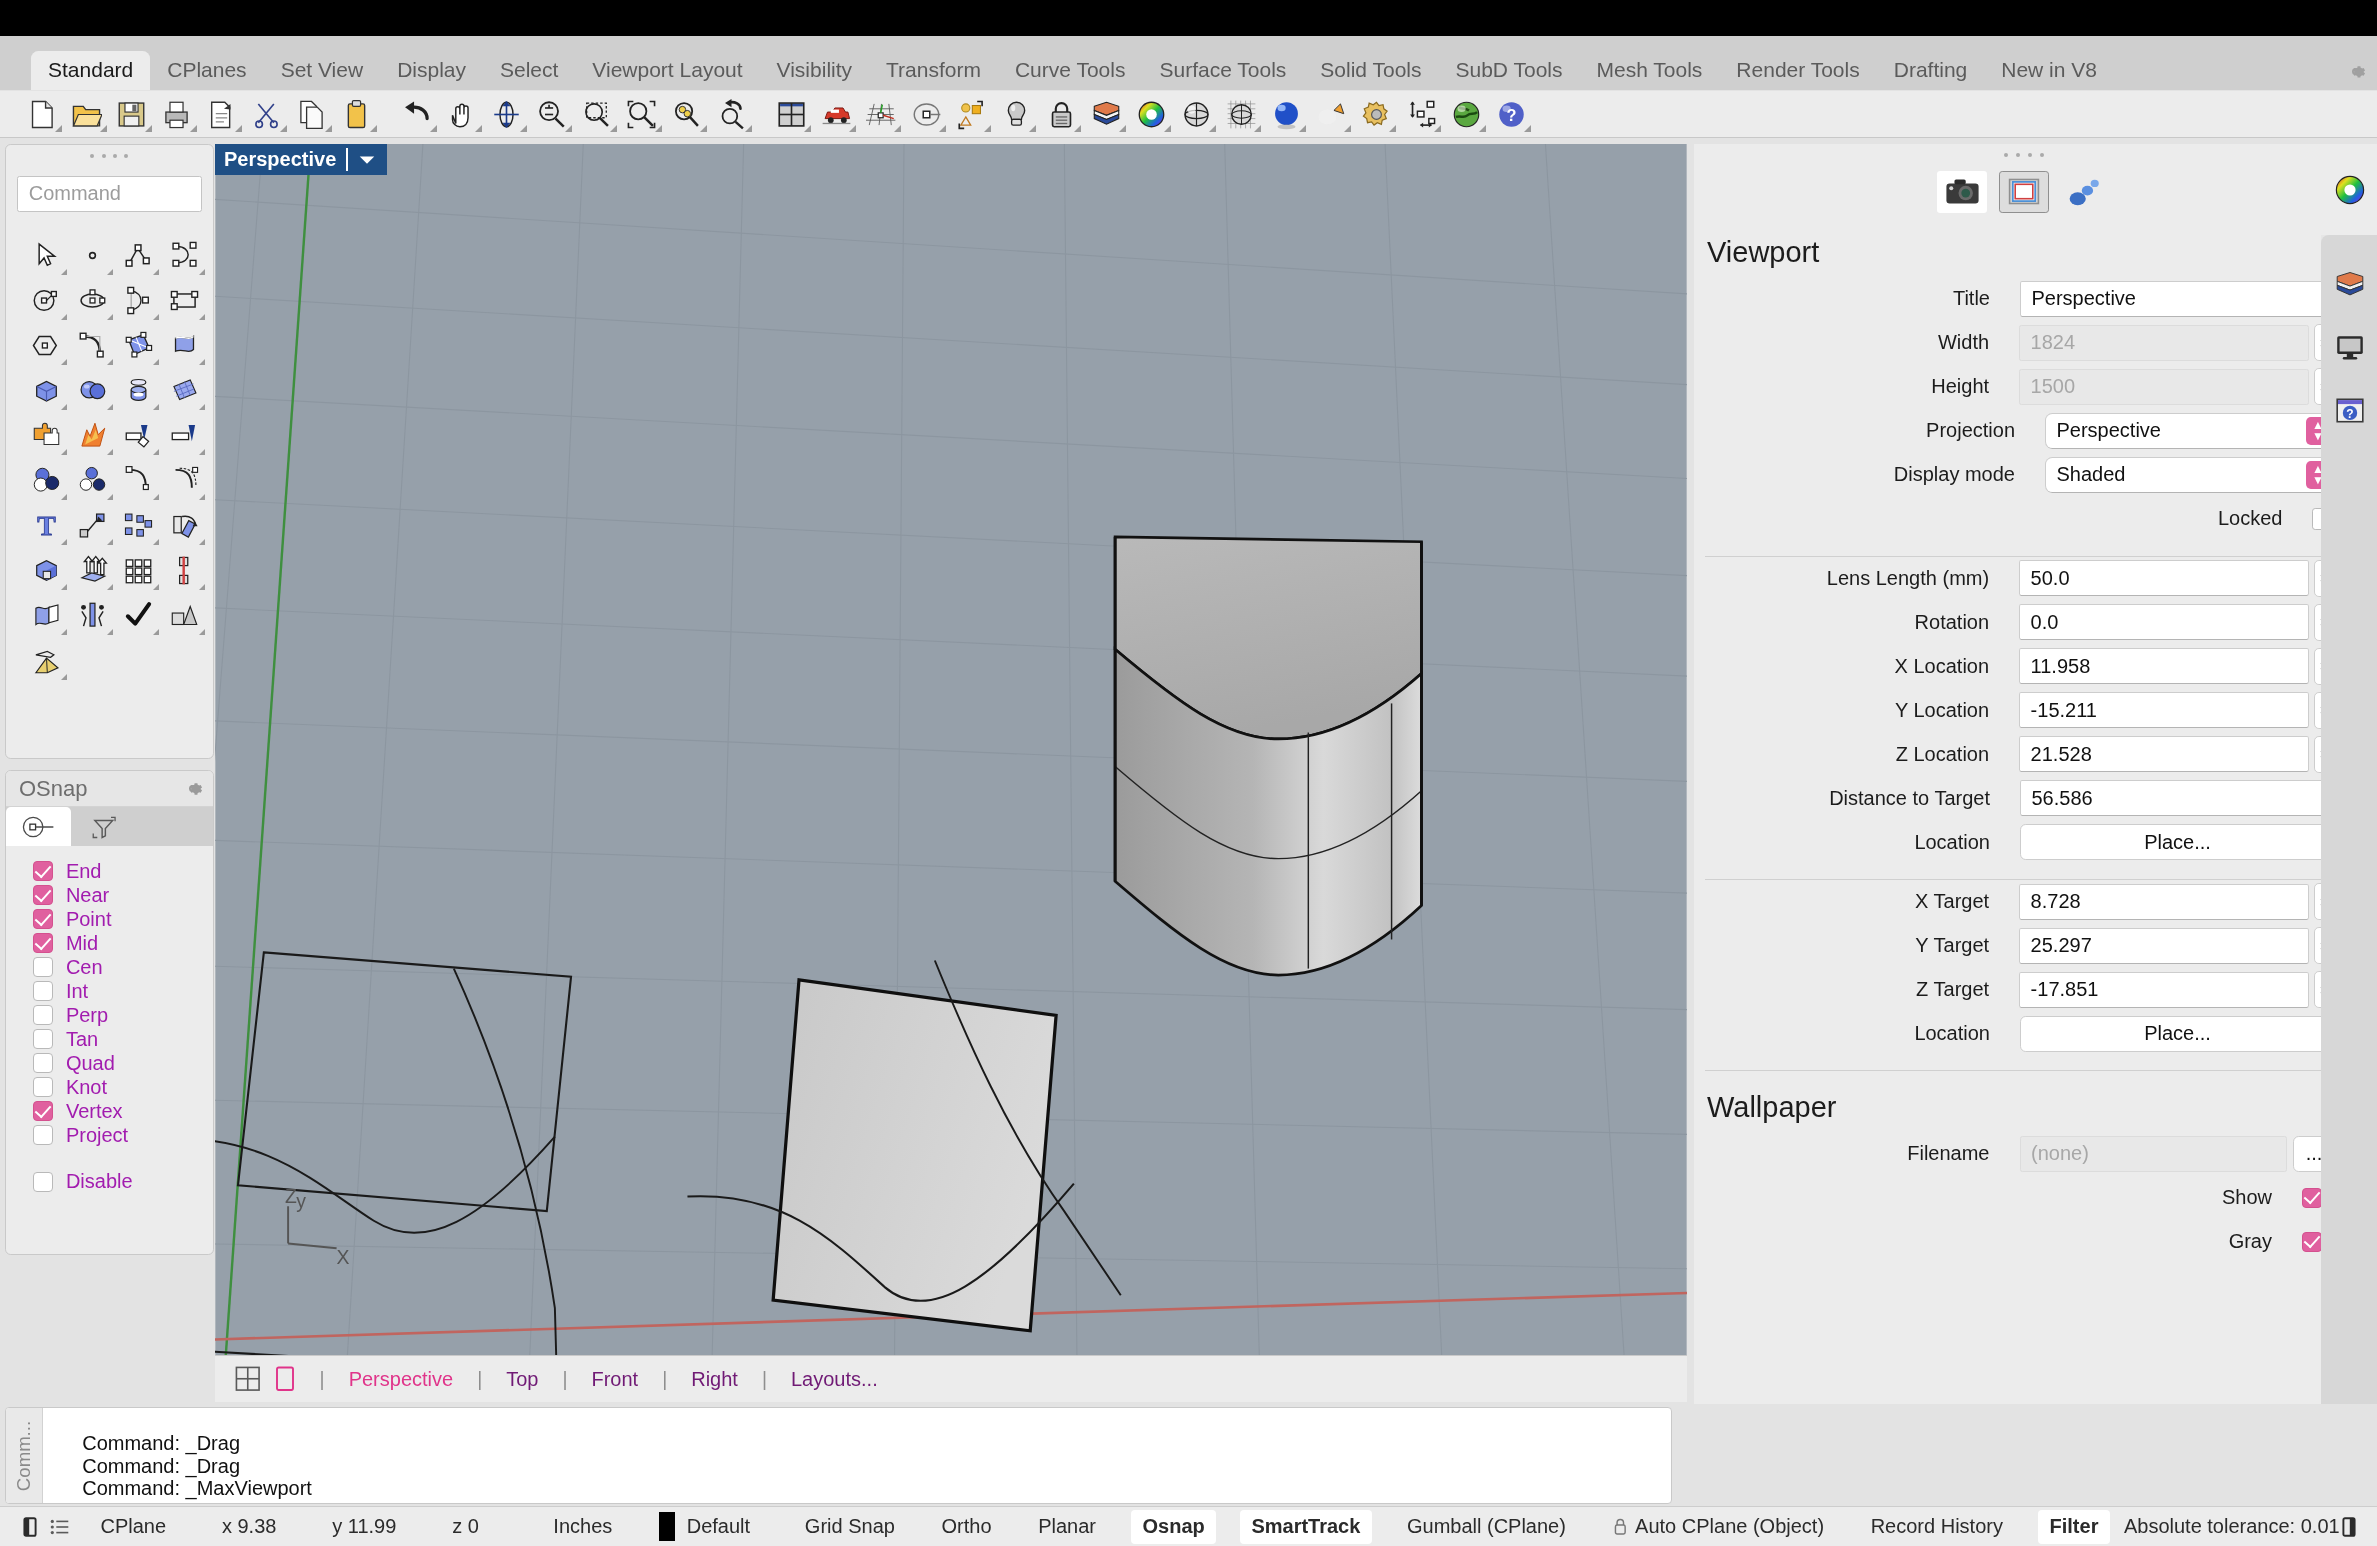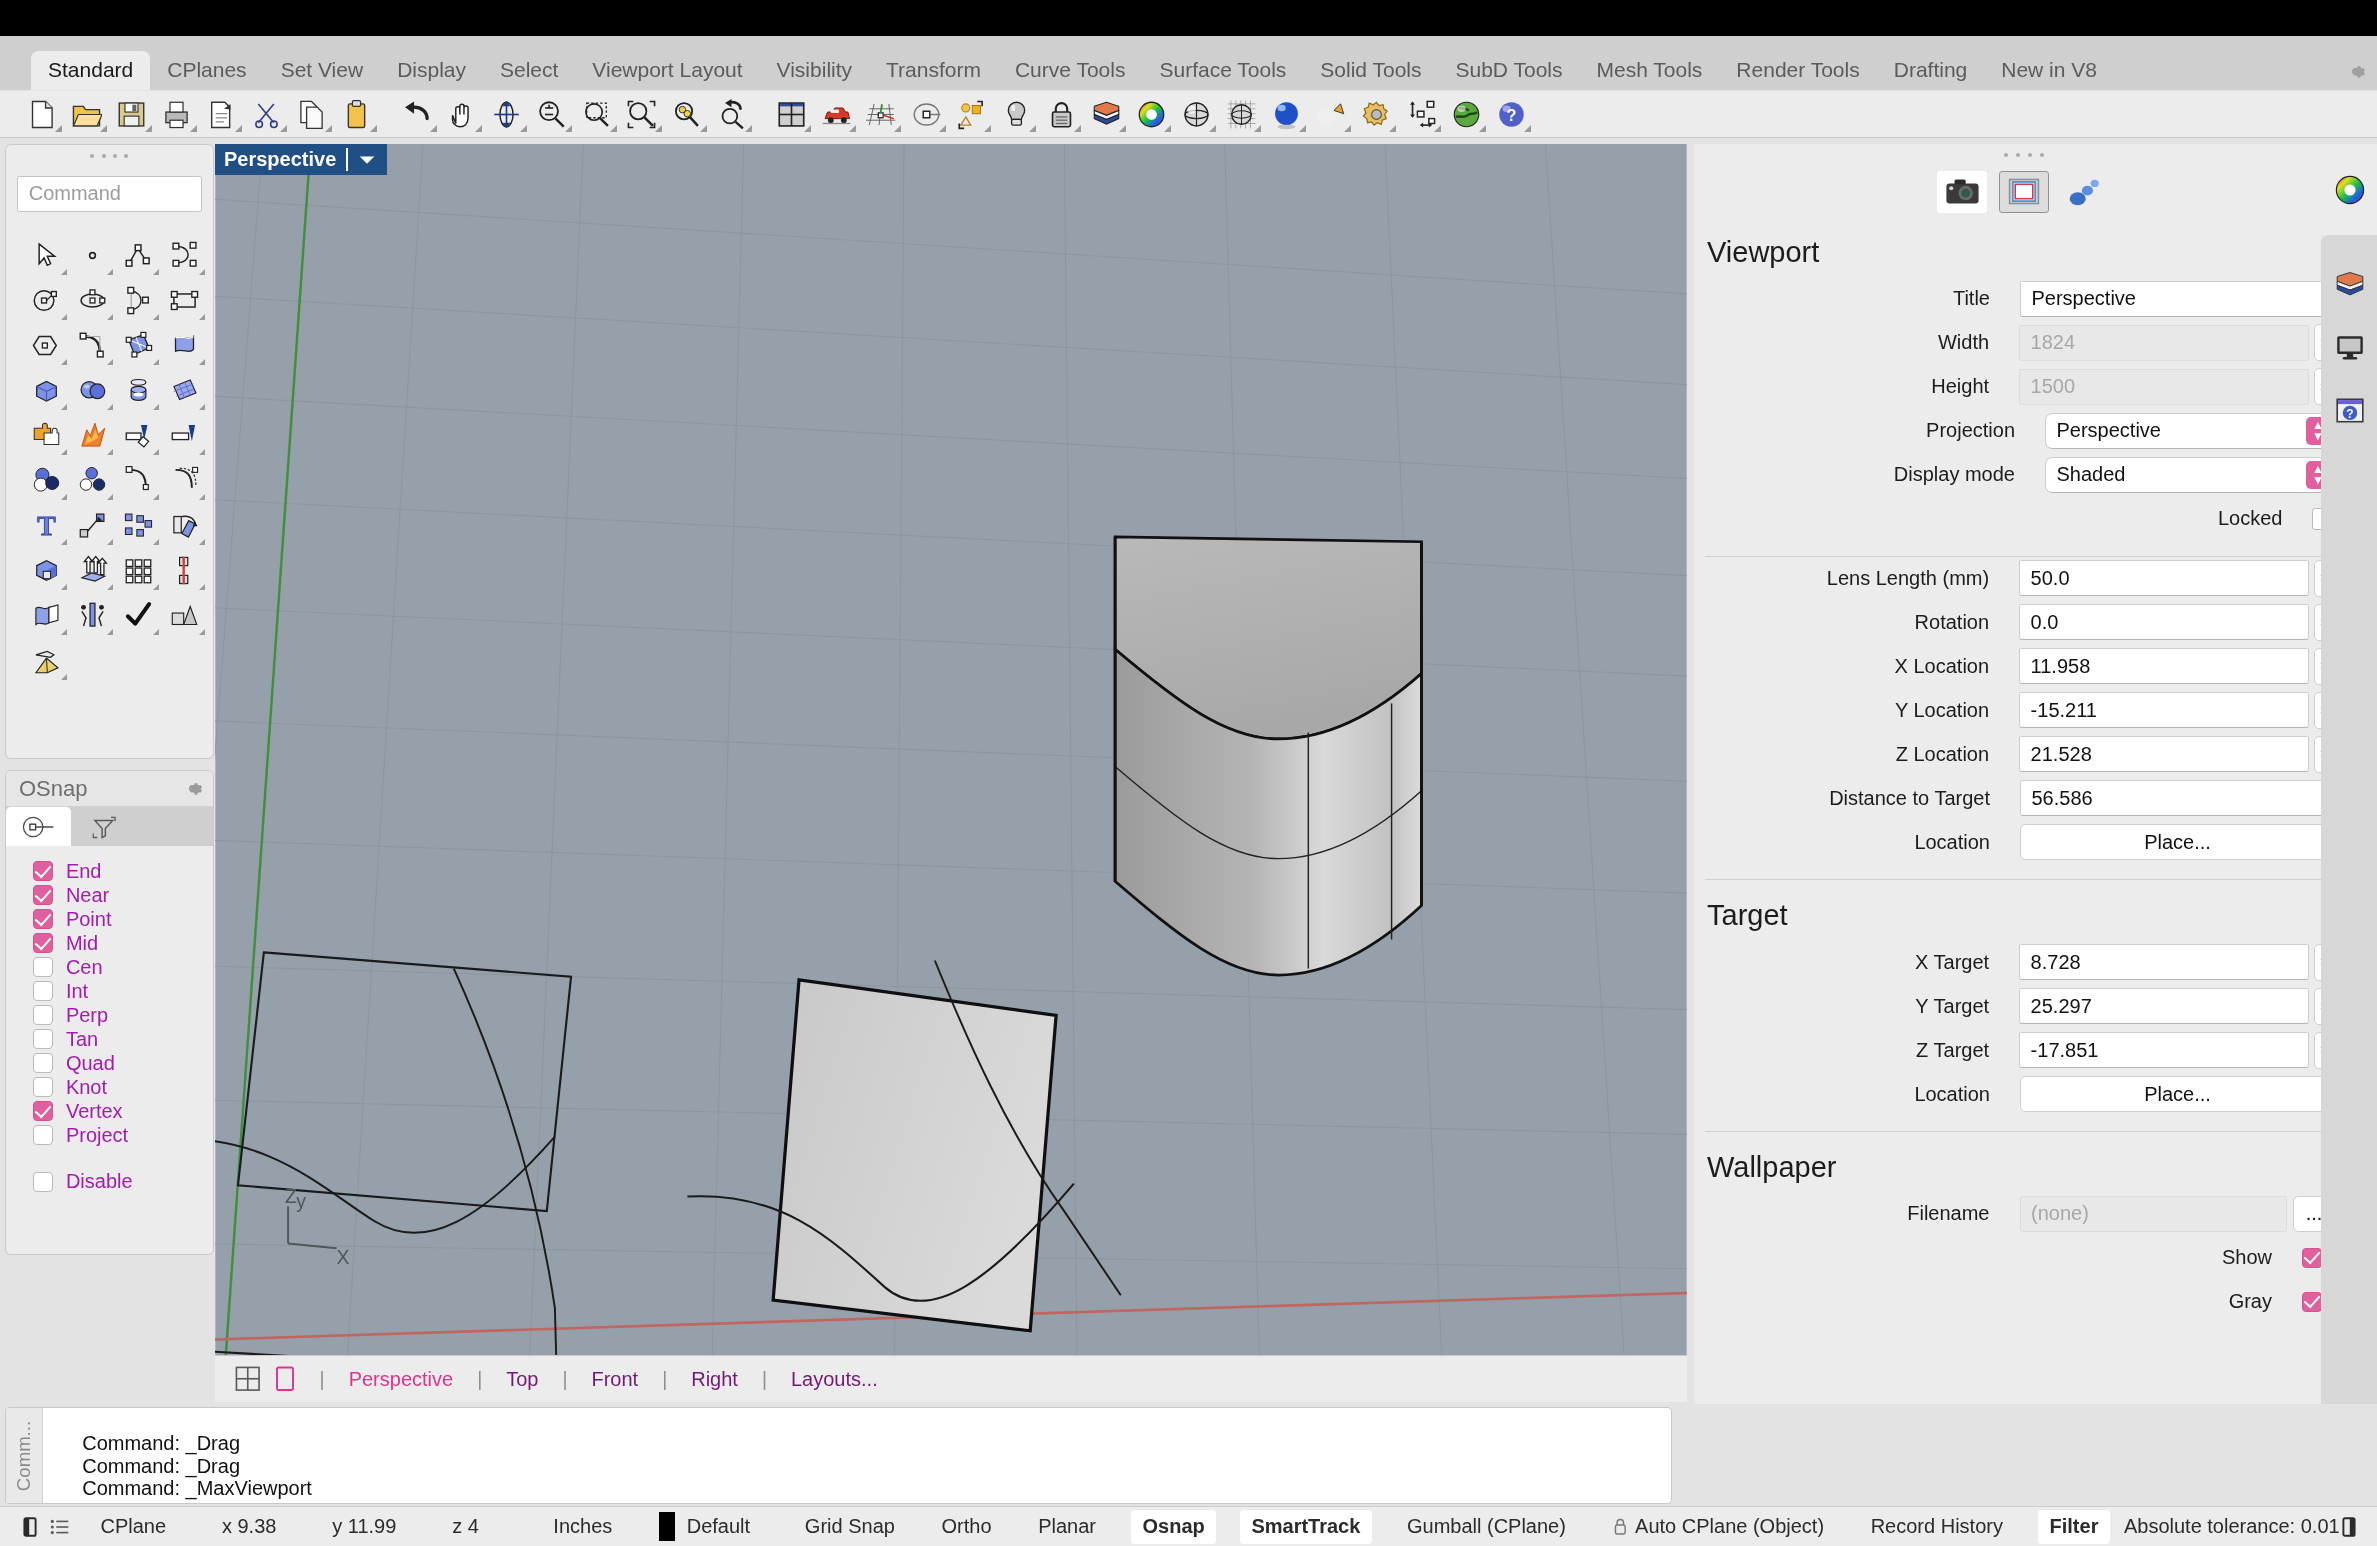--- a/index.html
+++ b/index.html
@@ -1267,21 +1267,20 @@
         <div class="frow">
           <div class="flabel">Location</div>
           <div class="btnplace">
             <span>Place...</span>
           </div>
         </div>
       </div>
 
     <div class="divline"></div>
 
-    <div class="sect-title">Target</div>
     <div id="sect-target">
         <div class="frow">
           <div class="flabel">X Target</div>
           <div class="finput">
             <span>8.728</span>
           </div>
           <div class="spin">
             <i>▲</i>
             <i>▼</i>
           </div>
@@ -1398,21 +1397,21 @@
           <rect x="9" y="21" width="15" height="2" fill="#5a5a5a"></rect>
       </svg>
     </span>
     <span style="width:34px"></span>
     <span class="sb-item">CPlane</span>
     <span style="width:63px"></span>
     <span class="sb-item">x 9.38</span>
     <span style="width:63px"></span>
     <span class="sb-item">y 11.99</span>
     <span style="width:63px"></span>
-    <span class="sb-item">z 4</span>
+    <span class="sb-item">z 0</span>
     <span style="width:84px"></span>
     <span class="sb-item">Inches</span>
     <span style="width:53px"></span>
     <span class="swatch"></span>
     <span style="width:13px"></span>
     <span class="sb-item">Default</span>
     <span style="width:49px"></span>
     <div id="sbtoggles" style="display:flex;gap:24px">
         <div class="sb-pill">
           <span>Grid Snap</span>

